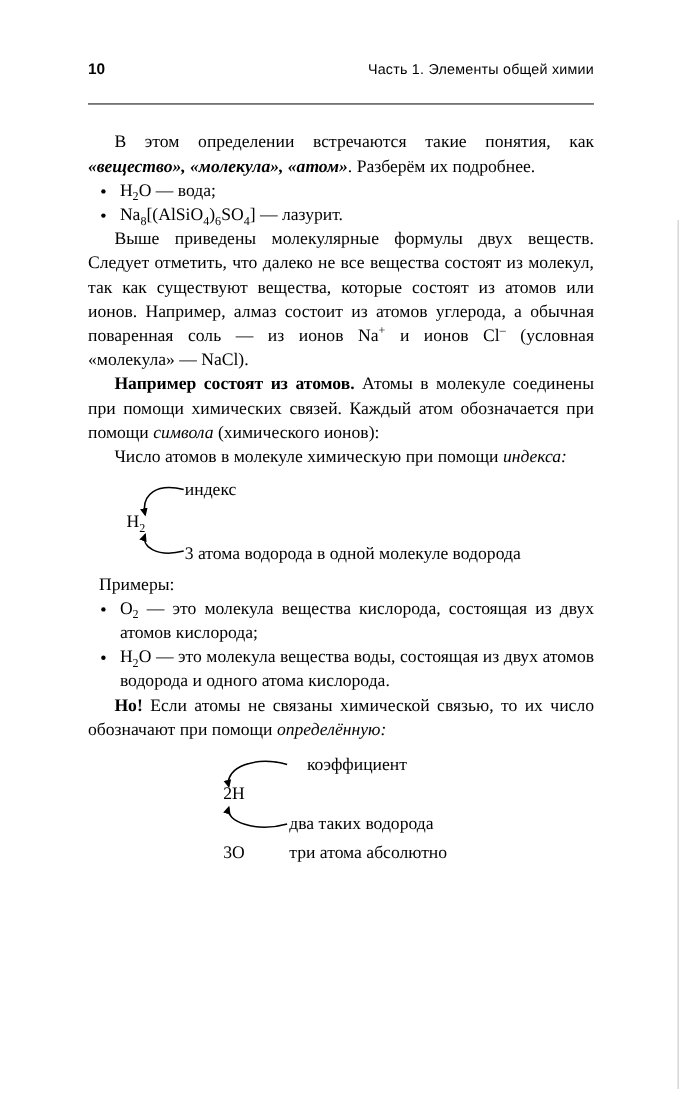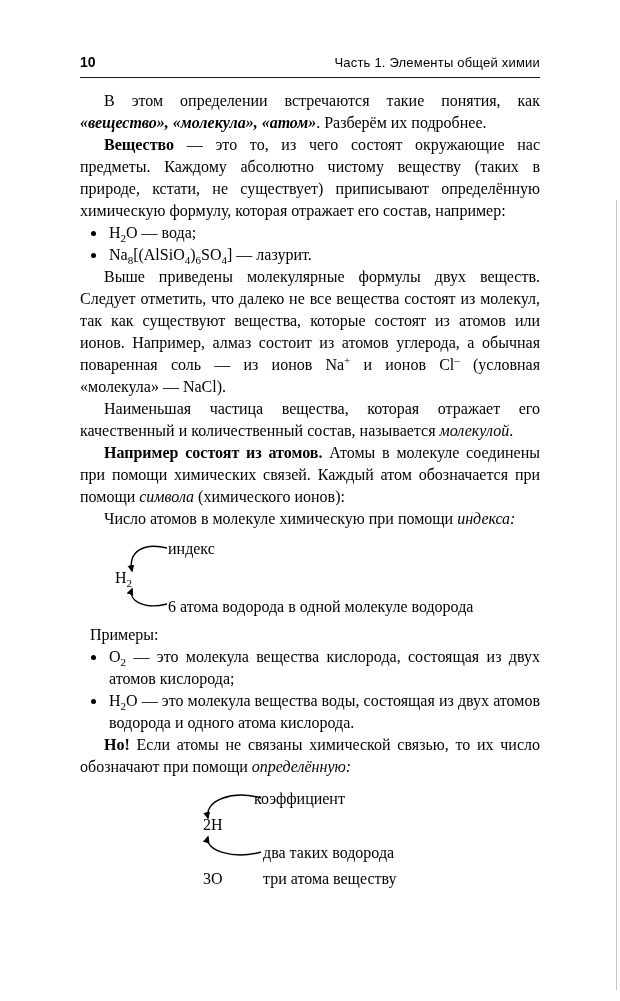--- a/index.html
+++ b/index.html
@@ -11,28 +11,28 @@
     position:relative;
     overflow:hidden;
   }
   .page { padding:54px 80px 0 80px; }
 
   
   .running-head {
     display:flex; justify-content:space-between; align-items:baseline;
     font-family:"Liberation Sans", sans-serif;
     font-size:13px;
-    padding-bottom:7px;
+    padding-bottom:24px;
     border-bottom:1.5px solid #1a1a1a;
   }
   .page-num { font-weight:bold; font-size:14px; }
   .chapter { font-weight:normal; letter-spacing:0.2px; }
 
   
-  .body-text { margin-top:12px; font-size:16px; line-height:22px; text-align:justify; }
+  .body-text { margin-top:24px; font-size:16px; line-height:22px; text-align:justify; }
   .body-text p { margin:0; text-indent:24px; }
   .body-text p.indent-sm { text-indent:10px; }
   b { font-weight:bold; }
   i { font-style:italic; }
   .bi { font-weight:bold; font-style:italic; }
   sub { font-size:11px; line-height:0; }
   sup { font-size:11px; line-height:0; }
 
   ul.chem-list {
     margin:0; padding:0 0 0 27px;
@@ -64,49 +64,47 @@
 
   <div class="running-head">
     <span class="page-num">10</span>
     <span class="chapter">Часть 1. Элементы общей химии</span>
   </div>
 
   <div class="body-text">
 
     <p><span>В этом определении встречаются такие понятия, как </span><span class="bi">«вещество», «молекула», «атом»</span><span>. Разберём их подробнее.</span></p>
 
-    <p><b>Вещество</b><span> — это то, из чего состоят окружающие нас предметы. Каждому абсолютно чистому веществу (таких в природе, кстати, не существует) приписывают определённую химическую формулу, которая отражает его состав, например:</span></p>
 
     <ul class="chem-list">
       <li><span>H</span><sub>2</sub><span>O — вода;</span></li>
       <li><span>Na</span><sub>8</sub><span>[(AlSiO</span><sub>4</sub><span>)</span><sub>6</sub><span>SO</span><sub>4</sub><span>] — лазурит.</span></li>
     </ul>
 
     <p><span>Выше приведены молекулярные формулы двух веществ. Следует отметить, что далеко не все вещества состоят из молекул, так как существуют вещества, которые состоят из атомов или ионов. Например, алмаз состоит из атомов углерода, а обычная поваренная соль — из ионов Na</span><sup>+</sup><span> и ионов Cl</span><sup>–</sup><span> (условная «молекула» — NaCl).</span></p>
 
-    <p><span>Наименьшая частица вещества, которая отражает его качественный и количественный состав, называется </span><i>молекулой</i><span>.</span></p>
 
     <p><b>Например состоят из атомов.</b><span> Атомы в молекуле соединены при помощи химических связей. Каждый атом обозначается при помощи </span><i>символа</i><span> (химического ионов):</span></p>
 
 
     <p><span>Число атомов в молекуле химическую при помощи </span><i>индекса:</i></p>
 
     <div class="diagram diagram-index">
       <svg width="460" height="82">
         <defs>
           <marker id="ah1" markerWidth="9" markerHeight="8" refX="6" refY="3.5" orient="auto" markerUnits="userSpaceOnUse">
             <path d="M0,0 L7.5,3.5 L0,7 Z" fill="#000"></path>
           </marker>
         </defs>
         <path class="arrow-path" d="M 52 8 C 28 2, 13 12, 17 31" marker-end="url(#ah1)"></path>
         <path class="arrow-path" d="M 52 64 C 28 70, 13 60, 17 49" marker-end="url(#ah1)"></path>
       </svg>
       <span class="d-abs" style="left:53px; top:-2px;">индекс</span>
       <span class="d-abs" style="left:0; top:27px;"><span>H</span><sub>2</sub></span>
-      <span class="d-abs" style="left:53px; top:56px;">6 атома водорода в одной молекуле водорода</span>
+      <span class="d-abs" style="left:53px; top:56px;">3 атома водорода в одной молекуле водорода</span>
     </div>
 
     <p class="indent-sm">Примеры:</p>
 
     <ul class="chem-list">
       <li><span>О</span><sub>2</sub><span> — это молекула вещества кислорода, состоящая из двух атомов кислорода;</span></li>
       <li><span>Н</span><sub>2</sub><span>О — это молекула вещества воды, состоящая из двух атомов водорода и одного атома кислорода.</span></li>
     </ul>
 
     <p><b>Но!</b><span> Если атомы не связаны химической связью, то их число обозначают при помощи </span><i>определённую:</i></p>
@@ -114,23 +112,23 @@
     <div class="diagram diagram-coef">
       <svg width="400" height="102">
         <defs>
           <marker id="ah2" markerWidth="9" markerHeight="8" refX="6" refY="3.5" orient="auto" markerUnits="userSpaceOnUse">
             <path d="M0,0 L7.5,3.5 L0,7 Z" fill="#000"></path>
           </marker>
         </defs>
         <path class="arrow-path" d="M 58 8 C 30 0, 1 10, 5 28" marker-end="url(#ah2)"></path>
         <path class="arrow-path" d="M 58 62 C 30 70, 1 60, 5 47" marker-end="url(#ah2)"></path>
       </svg>
-      <span class="d-abs" style="left:51px; top:-2px;">коэффициент</span>
+      <span class="d-abs" style="left:76px; top:-2px;">коэффициент</span>
       <span class="d-abs" style="left:0; top:24px;">2Н</span>
       <span class="d-abs" style="left:60px; top:52px;">два таких водорода</span>
       <span class="d-abs" style="left:0; top:78px;">3О</span>
-      <span class="d-abs" style="left:60px; top:78px;">три атома веществу</span>
+      <span class="d-abs" style="left:60px; top:78px;">три атома абсолютно</span>
     </div>
 
   </div>
 </div>
 
 <div class="scan-edge"></div>
 
 </body></html>

